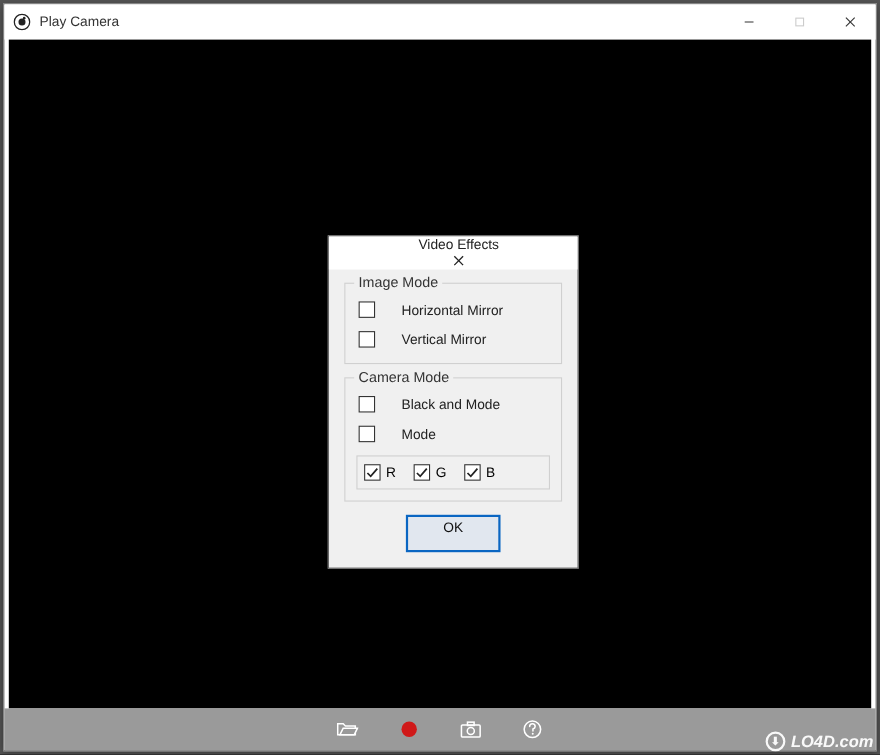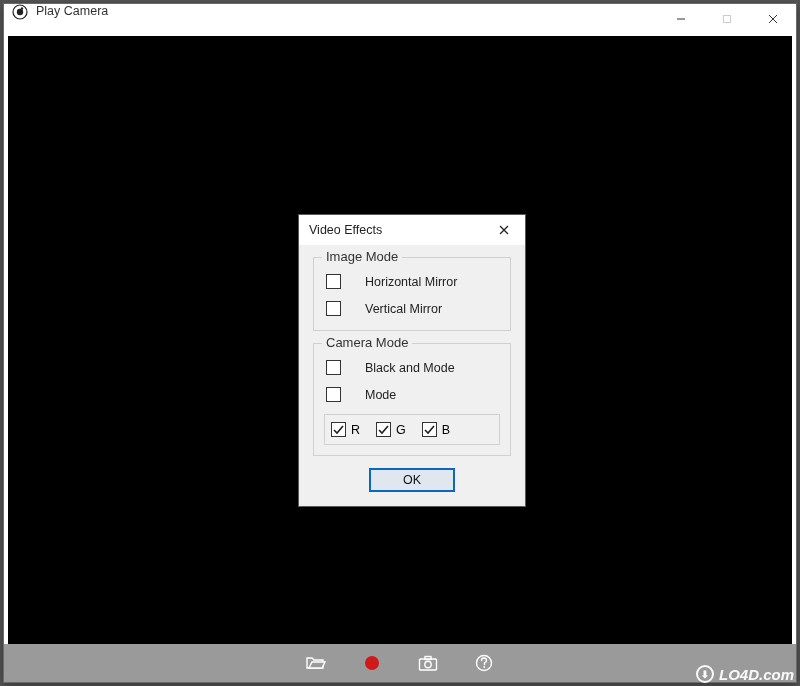--- a/index.html
+++ b/index.html
@@ -18,21 +18,21 @@
     width: 794px; height: 680px;
     background: #fff;
     border: 1px solid #6a6a6a;
     box-shadow: 0 2px 8px rgba(0,0,0,0.4);
     display: flex;
     flex-direction: column;
   }
   .titlebar {
     height: 32px;
     display: flex;
-    align-items: flex-start;
+    align-items: center;
     padding-left: 8px;
     background: #fff;
     color: #555;
   }
   .titlebar .app-icon {
     width: 16px; height: 16px;
     margin-right: 8px;
   }
   .titlebar .title {
     flex: 1;
@@ -112,20 +112,21 @@
     box-shadow: 2px 2px 10px rgba(0,0,0,0.5);
   }
   .dialog-titlebar {
     height: 30px;
     background: #fff;
     display: flex;
     align-items: center;
     padding-left: 10px;
     font-size: 12.5px;
     color: #222;
+    flex-direction: column;
   }
   .dialog-titlebar .spacer { flex: 1; }
   .dialog-close {
     width: 42px; height: 28px;
     display: flex;
     align-items: center;
     justify-content: center;
     font-size: 14px;
   }
   .dialog-body {
@@ -179,21 +180,21 @@
     gap: 5px;
     font-size: 12.5px;
   }
   .ok-row {
     display: flex;
     justify-content: center;
     margin-top: 4px;
   }
   .ok-button {
     width: 86px;
-    height: 24px;
+    height: 34px;
     border: 2px solid #0a66c2;
     background: #e1e7ef;
     font-size: 12.5px;
     text-align: center;
     line-height: 20px;
     color: #111;
   }
 </style>
 </head>
 <body>

